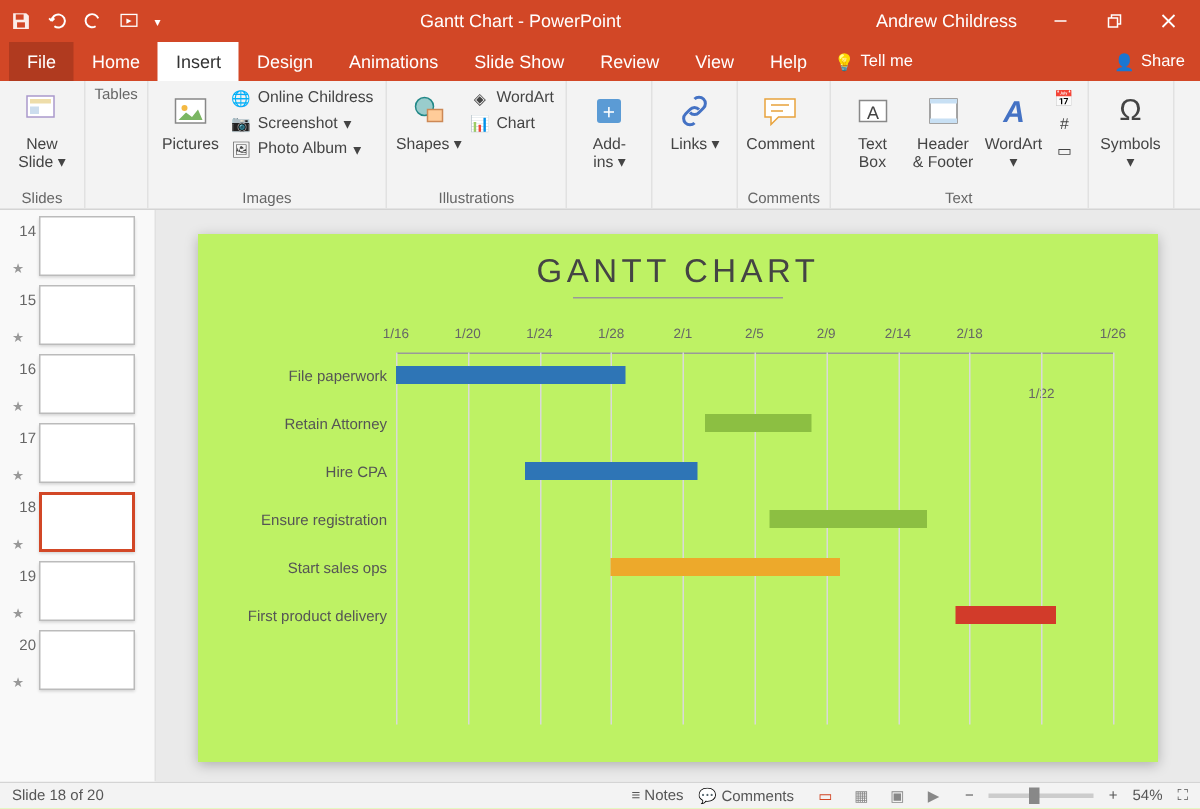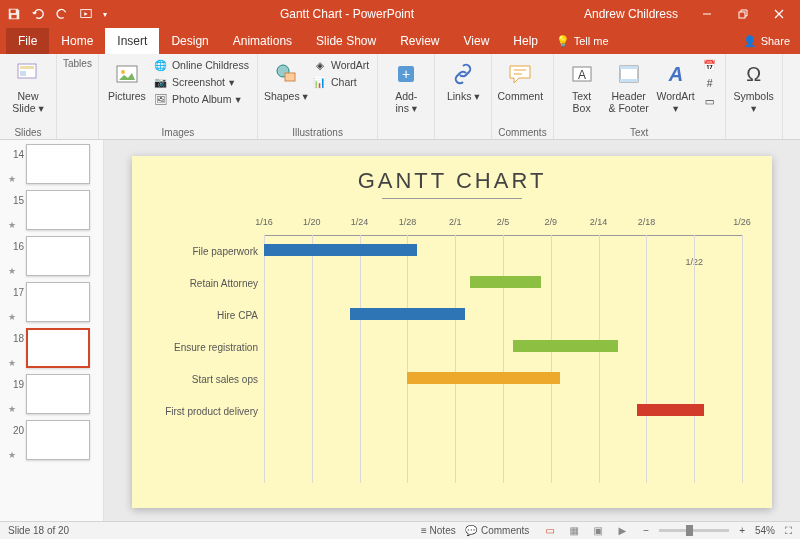--- a/index.html
+++ b/index.html
@@ -28,21 +28,21 @@
 .small-btn{display:flex;align-items:center;gap:4px;font-size:10.5px;color:#444;padding:1px 2px;white-space:nowrap}
 .small-btn .sico{width:14px;height:14px;display:flex;align-items:center;justify-content:center}
 .workspace{display:flex;height:381px}
 .thumb-panel{width:104px;background:#f9f9f9;border-right:1px solid #e1e1e1;padding:4px 6px;overflow:hidden}
 .thumb-row{display:flex;align-items:flex-end;margin-bottom:6px;gap:2px}
 .thumb-num{width:18px;text-align:right;font-size:10px;color:#666;padding-top:2px}
 .thumb-star{width:10px;font-size:9px;color:#999;padding-top:14px}
 .thumb{width:64px;height:40px;background:#fff;border:1px solid #bbb;box-shadow:0 1px 2px rgba(0,0,0,.15);position:relative;overflow:hidden}
 .thumb.sel{border:2px solid #d24726}
 .canvas-area{flex:1;background:#eaeaea;padding:16px 18px;display:flex;align-items:flex-start;justify-content:center}
-.slide{width:640px;height:352px;background:#fef9c3;box-shadow:0 2px 8px rgba(0,0,0,.25);padding:12px 22px 8px;position:relative}
+.slide{width:640px;height:352px;background:#bef264;box-shadow:0 2px 8px rgba(0,0,0,.25);padding:12px 22px 8px;position:relative}
 .chart-title{text-align:center;font-size:22px;letter-spacing:3px;color:#444;font-weight:400;margin-bottom:4px}
 .chart-underline{width:140px;height:1px;background:#999;margin:0 auto 18px}
 .chart{position:relative;height:270px;margin-left:110px;margin-right:8px}
 .xaxis{position:relative;height:18px;display:flex}
 .xtick{position:absolute;font-size:9px;color:#666;transform:translateX(-50%)}
 .grid{position:absolute;top:18px;bottom:4px;left:0;right:0}
 .vline{position:absolute;top:0;bottom:0;width:1px;background:#d9d9d9}
 .rows{position:absolute;top:22px;left:0;right:0}
 .grow{height:32px;position:relative}
 .glabel{position:absolute;left:-114px;width:108px;text-align:right;font-size:10px;color:#555;top:7px}

